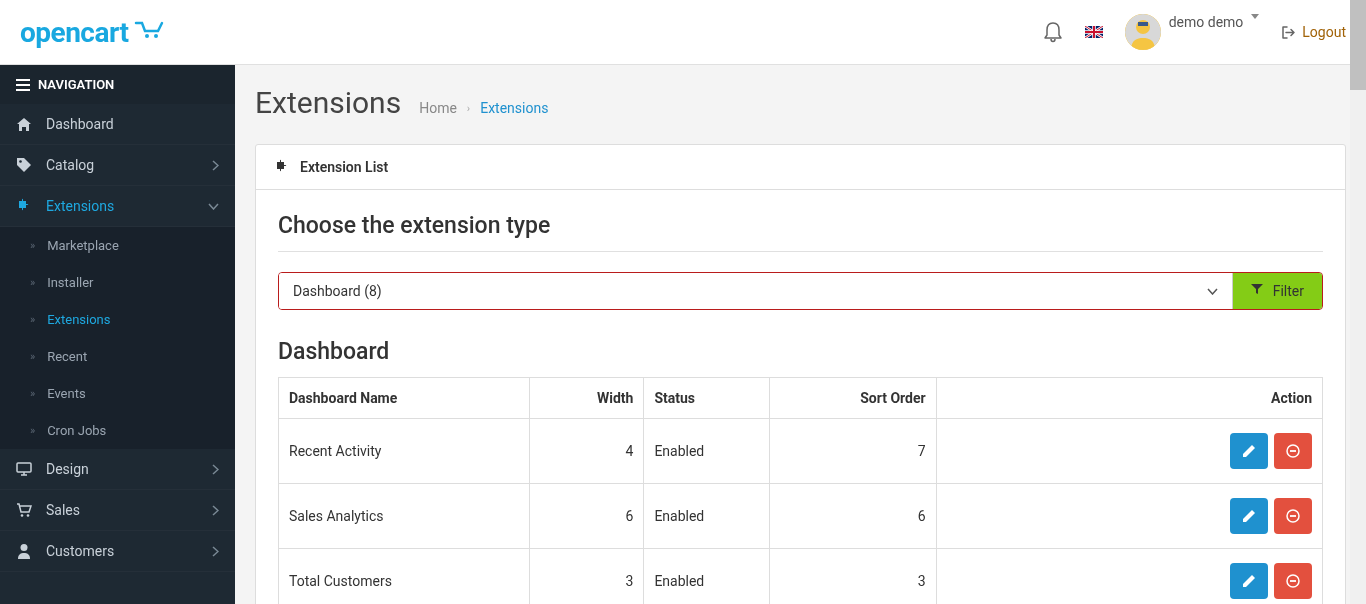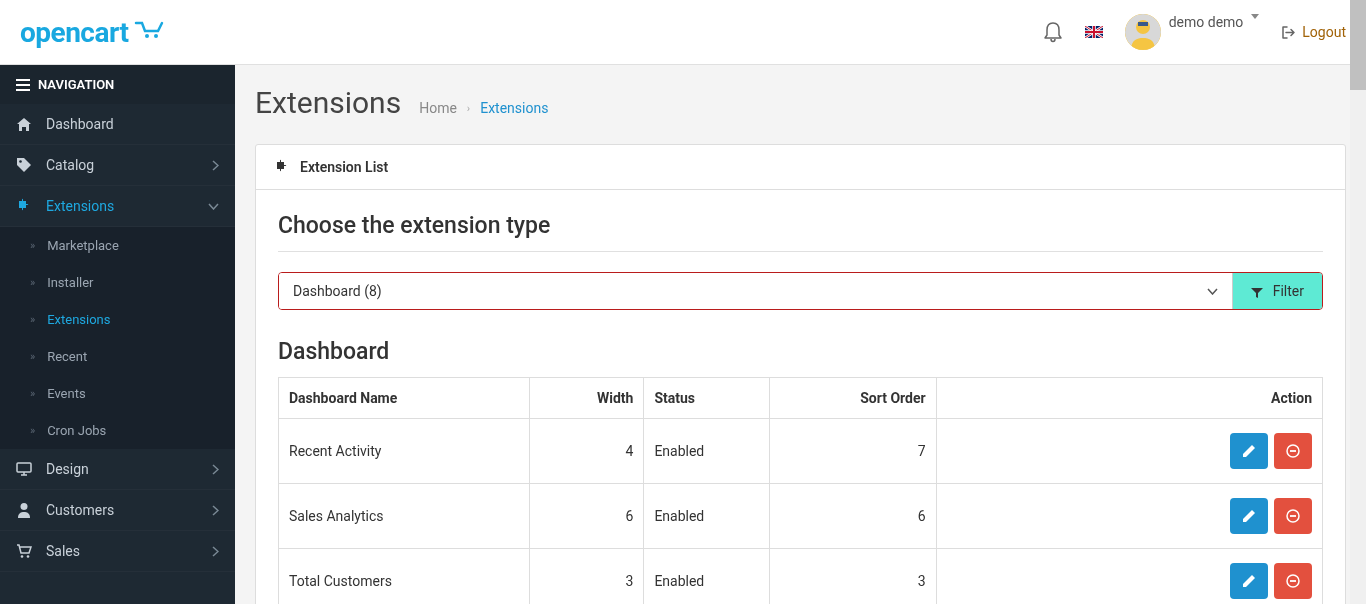--- a/index.html
+++ b/index.html
@@ -45,21 +45,21 @@
 
 .panel { background: #fff; border: 1px solid #ddd; border-radius: 3px; }
 .panel-header { padding: 14px 18px; border-bottom: 1px solid #ddd; display: flex; align-items: center; gap: 10px; font-weight: 600; }
 .panel-body { padding: 22px; }
 .section-title { font-size: 23px; font-weight: 500; color: #333; margin-bottom: 12px; }
 .divider { border: none; border-top: 1px solid #e0e0e0; margin-bottom: 20px; }
 
 .filter-row { display: flex; gap: 0; margin-bottom: 28px; border: 1px solid #b91c1c; border-radius: 4px; overflow: hidden; margin-top: 10px; }
 .select-wrap { flex: 1; position: relative; }
 .select-control { width: 100%; padding: 10px 14px; border: none; font-size: 14px; cursor: pointer; display: flex; justify-content: space-between; align-items: center; background: #fff; }
-.filter-btn { padding: 10px 18px; border-left: 1px solid #ccc; background: #5eead4; cursor: pointer; display: flex; align-items: flex-end; gap: 10px; font-size: 14px; }
+.filter-btn { padding: 10px 18px; border-left: 1px solid #ccc; background: #84cc16; cursor: pointer; display: flex; align-items: flex-start; gap: 10px; font-size: 14px; }
 
 .table { width: 100%; border-collapse: collapse; border: 1px solid #ddd; }
 .table th { text-align: left; padding: 12px 10px; border: 1px solid #ddd; font-weight: 700; font-size: 14px; background: #fff; }
 .table th.right, .table td.right { text-align: right; }
 .table td { padding: 14px 10px; border: 1px solid #ddd; background: #fff; }
 .action-cell { display: flex; gap: 6px; justify-content: flex-end; }
 .btn { width: 38px; height: 36px; border-radius: 4px; display: inline-flex; align-items: center; justify-content: center; cursor: pointer; border: none; color: #fff; }
 .btn-edit { background: #1f91cf; }
 .btn-delete { background: #e3503e; }
 
@@ -213,44 +213,44 @@
       <span class="chevron">
           <svg width="7" height="11" viewBox="0 0 7 11">
             <path d="M1 1 L6 5.5 L1 10" stroke="#7a8995" stroke-width="1.5" fill="none"></path>
           </svg>
         </span>
     </div>
 
     <div class="nav-item">
       <div class="nav-item-left">
         <span class="nav-icon">
-            <svg width="14" height="16" viewBox="0 0 14 16">
-              <circle cx="7" cy="4.5" r="3.5" fill="#c9d1d9"></circle>
-              <path d="M1 16 C1 11 4 10 7 10 C10 10 13 11 13 16 Z" fill="#c9d1d9"></path>
-            </svg>
-          </span>
-        <span>Customers</span>
-      </div>
-      <span class="chevron">
-          <svg width="7" height="11" viewBox="0 0 7 11">
-            <path d="M1 1 L6 5.5 L1 10" stroke="#7a8995" stroke-width="1.5" fill="none"></path>
-          </svg>
-        </span>
-    </div>
-
-    <div class="nav-item">
-      <div class="nav-item-left">
-        <span class="nav-icon">
             <svg width="16" height="15" viewBox="0 0 16 15">
               <path d="M1 1 L3 1 L5 9 L13 9 L15 3 L4 3" stroke="#c9d1d9" stroke-width="1.5" fill="none"></path>
               <circle cx="6" cy="12.5" r="1.3" fill="#c9d1d9"></circle>
               <circle cx="12" cy="12.5" r="1.3" fill="#c9d1d9"></circle>
             </svg>
           </span>
         <span>Sales</span>
+      </div>
+      <span class="chevron">
+          <svg width="7" height="11" viewBox="0 0 7 11">
+            <path d="M1 1 L6 5.5 L1 10" stroke="#7a8995" stroke-width="1.5" fill="none"></path>
+          </svg>
+        </span>
+    </div>
+
+    <div class="nav-item">
+      <div class="nav-item-left">
+        <span class="nav-icon">
+            <svg width="14" height="16" viewBox="0 0 14 16">
+              <circle cx="7" cy="4.5" r="3.5" fill="#c9d1d9"></circle>
+              <path d="M1 16 C1 11 4 10 7 10 C10 10 13 11 13 16 Z" fill="#c9d1d9"></path>
+            </svg>
+          </span>
+        <span>Customers</span>
       </div>
       <span class="chevron">
           <svg width="7" height="11" viewBox="0 0 7 11">
             <path d="M1 1 L6 5.5 L1 10" stroke="#7a8995" stroke-width="1.5" fill="none"></path>
           </svg>
         </span>
     </div>
   </div>
 
   <div class="content">

